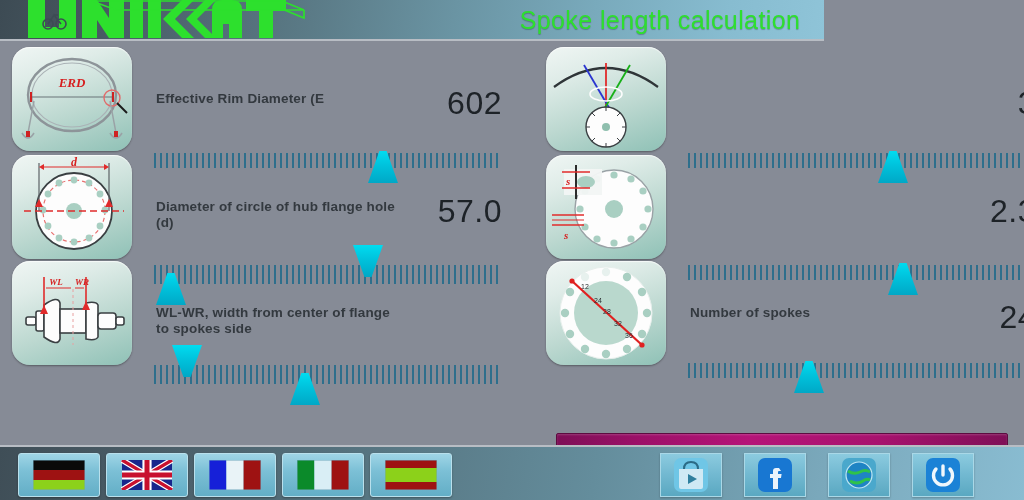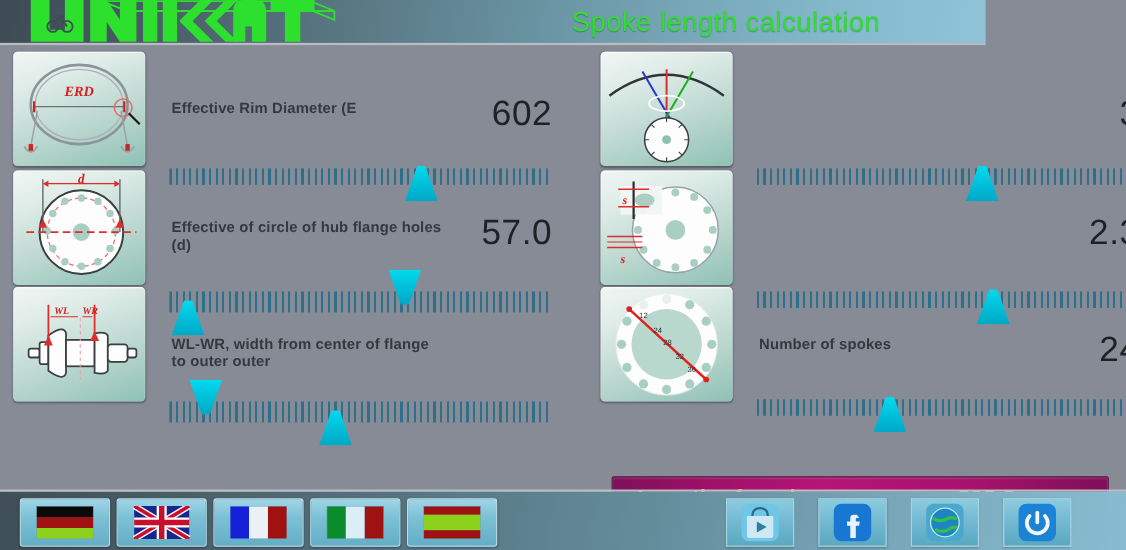--- a/index.html
+++ b/index.html
@@ -4,21 +4,21 @@
 <style>
   * { box-sizing: border-box; margin:0; padding:0; }
   body {
     width:1024px; height:500px; overflow:hidden;
     font-family:"Liberation Sans", sans-serif;
     background:#868b96;
     position:relative;
   }
   
   .header {
-    position:absolute; left:0; top:0; width:896px; height:41px;
+    position:absolute; left:0; top:0; width:824px; height:41px;
     background:linear-gradient(100deg,#3d4b54 0%,#44535c 8%,#4f6670 22%,#5b7b87 38%,#6a94a3 55%,#79aabc 72%,#87bcd0 88%,#8fc4d8 100%);
     border-bottom:2px solid #b8bdc4;
     overflow:hidden;
     padding-left:12px;
   }
   .logo-wrap { position:absolute; left:24px; top:-2px; width:290px; height:42px; }
   .title {
     position:absolute; left:440px; top:0; width:440px; height:41px;
     display:flex; align-items:center; justify-content:center;
     color:#2de02d; font-size:25px; letter-spacing:.4px;
@@ -28,21 +28,21 @@
   
   .main { position:absolute; left:0; top:43px; width:1024px; height:400px; }
   .col { position:absolute; top:0; width:500px; height:400px; }
   .col-left { left:8px; }
   .col-right { left:542px; }
 
   .row { position:absolute; left:0; width:500px; height:110px; }
 
   .tile {
     position:absolute; left:4px; top:4px; width:120px; height:104px;
-    border-radius:4px;
+    border-radius:18px;
     background:linear-gradient(160deg,#f0f6f4 0%,#dfece8 25%,#bcd8d0 60%,#8fc1b6 100%);
     box-shadow:0 1px 2px rgba(0,0,0,.35), inset 0 1px 1px rgba(255,255,255,.7);
     overflow:hidden;
   }
   .tile svg { display:block; width:120px; height:104px; }
 
   .field { position:absolute; left:138px; top:0; width:358px; height:110px;margin-top:48px; }
   .flabel {
     position:absolute; left:10px; top:0; width:250px;
     font-size:13.5px; color:#33393f; line-height:16px;
@@ -208,21 +208,21 @@
           <line x1="97" y1="8" x2="97" y2="56" stroke="#5c6266" stroke-width="1.2"></line>
           <line x1="29" y1="12" x2="95" y2="12" stroke="#e02b2b" stroke-width="1.2"></line>
           <path d="M27 12 l5 -3 v6 Z" fill="#e02b2b"></path>
           <path d="M97 12 l-5 -3 v6 Z" fill="#e02b2b"></path>
           <text x="62" y="11" font-size="12" font-weight="bold" font-style="italic" fill="#d61f1f" text-anchor="middle" font-family="Liberation Serif, serif">d</text>
           <path d="M27 44 l-4 8 h8 Z" fill="#e02b2b"></path>
           <path d="M97 44 l-4 8 h8 Z" fill="#e02b2b"></path>
         </svg>
       </div>
       <div class="field">
-        <div class="flabel">Effective of circle of hub flange holes (d)</div>
+        <div class="flabel">Diameter of circle of hub flange hole (d)</div>
         <div class="fvalue">57.0</div>
         <div class="slider" style="top:50px">
           <div class="track tall"></div>
           <div class="thumb-dn" style="left:199px; top:-4px"></div>
           <div class="thumb-up" style="left:2px; top:24px"></div>
         </div>
       </div>
     </div>
 
     <div class="row" style="top:214px">
@@ -242,21 +242,21 @@
           <line x1="74" y1="16" x2="74" y2="46" stroke="#e02b2b" stroke-width="1.6"></line>
           <line x1="34" y1="27" x2="59" y2="27" stroke="#e02b2b" stroke-width="1"></line>
           <line x1="63" y1="27" x2="72" y2="27" stroke="#e02b2b" stroke-width="1"></line>
           <path d="M32 44 l-4 9 h8 Z" fill="#e02b2b"></path>
           <path d="M74 40 l-4 9 h8 Z" fill="#e02b2b"></path>
           <text x="44" y="24" font-size="9" font-weight="bold" font-style="italic" fill="#d61f1f" text-anchor="middle" font-family="Liberation Serif, serif">WL</text>
           <text x="70" y="24" font-size="9" font-weight="bold" font-style="italic" fill="#d61f1f" text-anchor="middle" font-family="Liberation Serif, serif">WR</text>
         </svg>
       </div>
       <div class="field">
-        <div class="flabel">WL-WR, width from center of flange to outer outer</div>
+        <div class="flabel">WL-WR, width from center of flange to spokes side</div>
         <div class="slider" style="top:44px">
           <div class="track tall"></div>
           <div class="thumb-dn" style="left:18px; top:-4px"></div>
           <div class="thumb-up" style="left:136px; top:24px"></div>
         </div>
       </div>
     </div>
   </div>
 
   <div class="col col-right">

